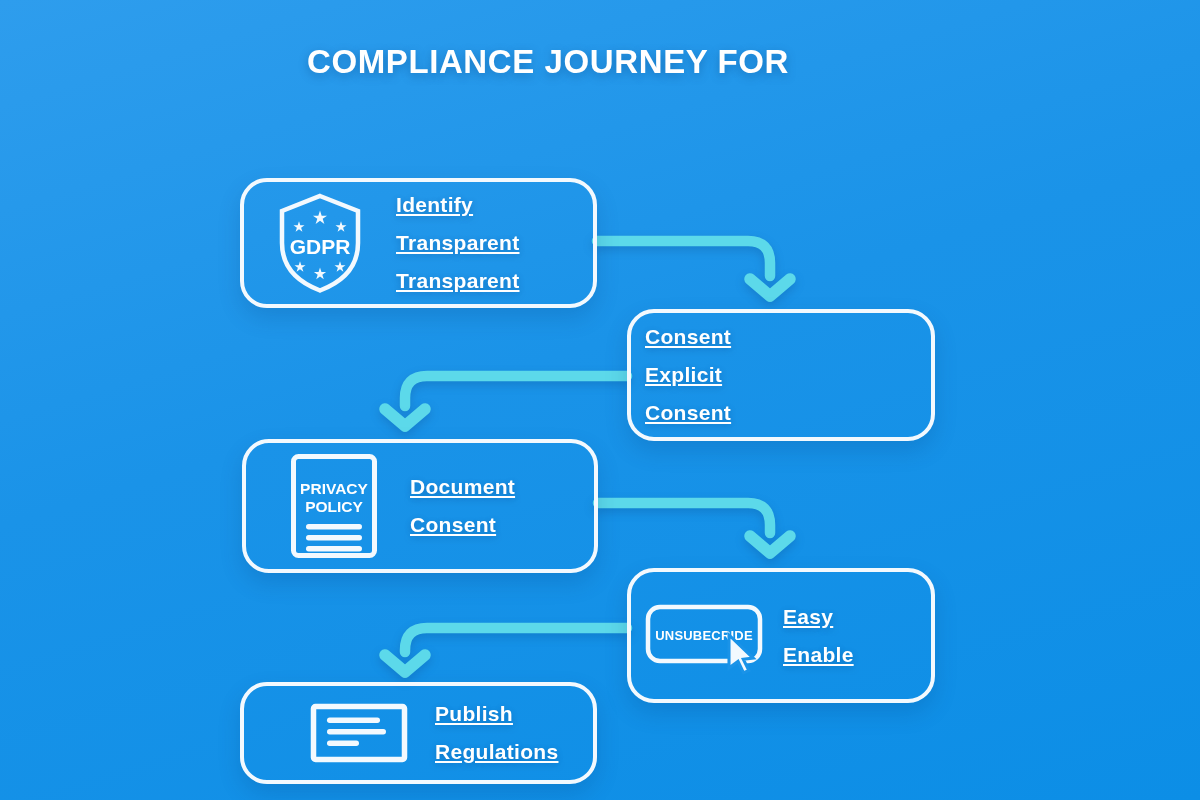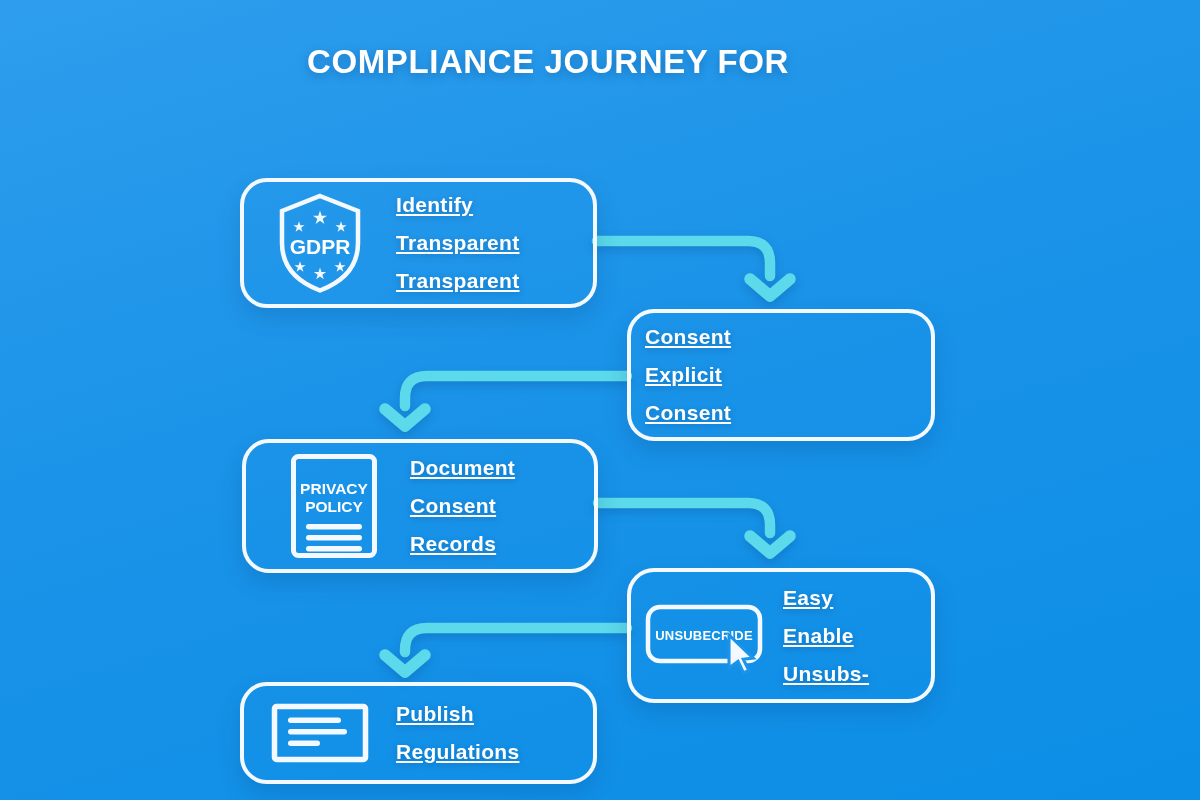--- a/index.html
+++ b/index.html
@@ -26,21 +26,21 @@
   .step{
     position:absolute; box-sizing:border-box;
     border:4px solid var(--border); border-radius:27px;
     display:flex; align-items:center;
     box-shadow:0 10px 22px rgba(8,55,115,.18);
   }
   #step1{left:240px; top:178px; width:357px; height:130px;}
   #step2{left:627px; top:309px; width:308px; height:132px;}
   #step3{left:242px; top:439px; width:356px; height:134px;padding-left:12px;}
   #step4{left:627px; top:568px; width:308px; height:135px;}
-  #step5{left:240px; top:682px; width:357px; height:102px;}
+  #step5{left:240px; top:682px; width:357px; height:102px;padding-left:39px;}
   .icon-wrap{width:124px; margin-left:14px; flex:0 0 auto; display:flex; justify-content:center; align-items:center;}
   .icon-wrap svg{overflow:visible; display:block;}
   .label{
     margin-left:14px; color:var(--ink); font-weight:700; font-size:21px;
     line-height:38px; letter-spacing:.3px; text-shadow:0 2px 6px rgba(9,56,116,.3);
     white-space:nowrap;
     text-decoration:underline;
   }
   .icon-stroke{stroke:var(--border); fill:none;}
   .icon-fill{fill:var(--border);}
@@ -115,36 +115,34 @@
         <text class="icon-text" x="45" y="42" font-size="15.5">PRIVACY</text>
         <text class="icon-text" x="45" y="60" font-size="15.5">POLICY</text>
         <rect class="icon-fill" x="17" y="72" width="56" height="5.5" rx="2.7"></rect>
         <rect class="icon-fill" x="17" y="83" width="56" height="5.5" rx="2.7"></rect>
         <rect class="icon-fill" x="17" y="94" width="56" height="5.5" rx="2.7"></rect>
       </svg>
     </div>
     <div class="label">
       <div>Document</div>
       <div>Consent</div>
-      <div>Records</div>
     </div>
   </div>
 
   <div class="step" id="step4">
     <div class="icon-wrap">
       <svg width="124" height="82" viewBox="0 0 124 82">
         <rect class="icon-stroke" stroke-width="4.5" x="3" y="12" width="112" height="54" rx="12"></rect>
         <text class="icon-text" x="59" y="45" font-size="13" letter-spacing="0.2">UNSUBECRIDE</text>
         <path class="icon-fill" stroke="#1a93e8" stroke-width="1.4" transform="translate(84,40) scale(2.2)" d="M0 0 L0 15 L4.1 12 L6.6 17.2 L9 16.1 L6.5 11 L11 10.5 Z"></path>
       </svg>
     </div>
     <div class="label">
       <div>Easy</div>
       <div>Enable</div>
-      <div>Unsubs-</div>
     </div>
   </div>
 
   <div class="step" id="step5">
     <div class="icon-wrap">
       <svg width="98" height="60" viewBox="0 0 98 60">
         <rect class="icon-stroke" stroke-width="5.5" x="3.5" y="3.5" width="91" height="53" rx="2"></rect>
         <rect class="icon-fill" x="17" y="14.5" width="53" height="5.5" rx="2.7"></rect>
         <rect class="icon-fill" x="17" y="26" width="59" height="5.5" rx="2.7"></rect>
         <rect class="icon-fill" x="17" y="37.5" width="32" height="5.5" rx="2.7"></rect>

